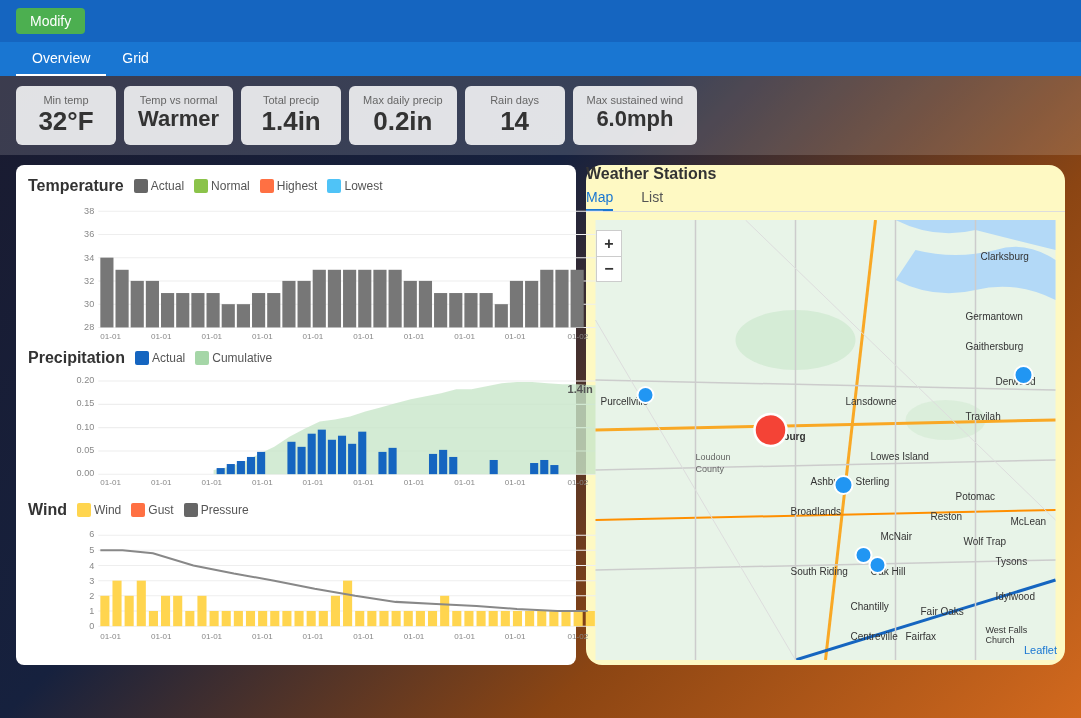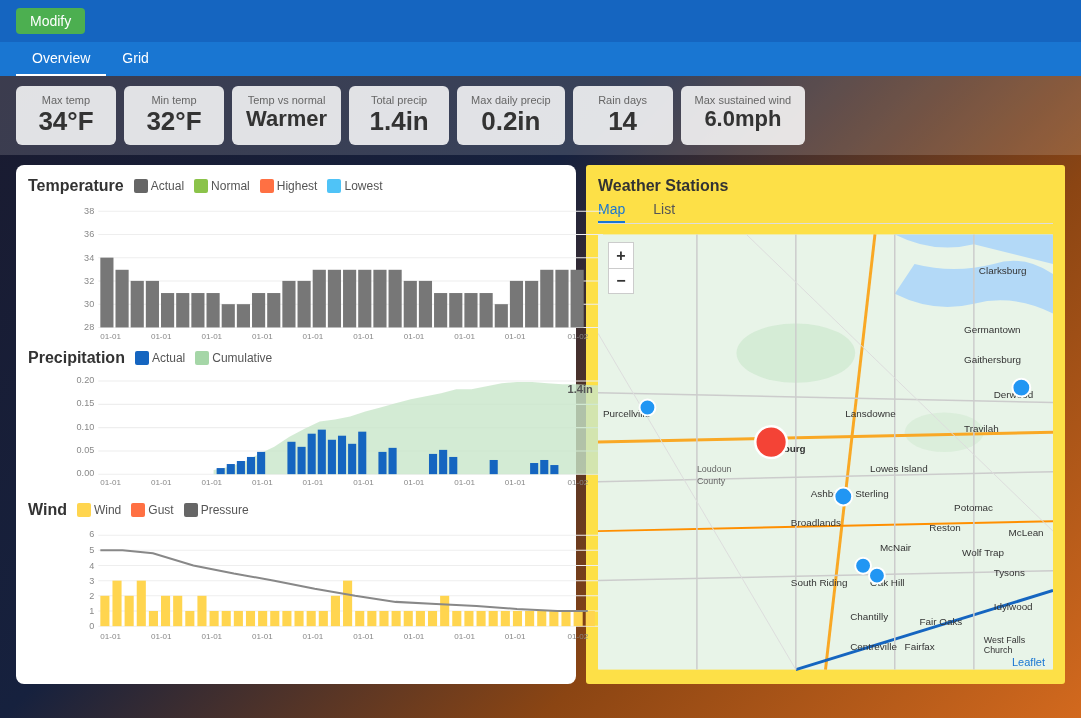--- a/index.html
+++ b/index.html
@@ -145,23 +145,22 @@
     .wind-chart {
       height: 120px;
     }
 
     svg.chart {
       width: 100%;
     }
 
     
     .map-panel {
-      background: #fde047;
-      border-radius: 3px;
-      padding: 12px;
+      background: #fef9c3;
+      border-radius: 16px;
       flex: 1;
     }
     .map-title {
       font-size: 16px;
       font-weight: bold;
       color: #333;
       margin-bottom: 6px;
     }
     .map-tabs {
       display: flex;
@@ -227,24 +226,20 @@
 <div class="header">
   <button class="modify-btn">Modify</button>
 </div>
 
 <div class="tabs">
   <div class="tab active">Overview</div>
   <div class="tab">Grid</div>
 </div>
 
 <div class="summary-bar">
-  <div class="summary-card">
-    <span class="label">Max temp</span>
-    <span class="value">34°F</span>
-  </div>
   <div class="summary-card">
     <span class="label">Min temp</span>
     <span class="value">32°F</span>
   </div>
   <div class="summary-card wide">
     <span class="label">Temp vs normal</span>
     <span class="value">Warmer</span>
   </div>
   <div class="summary-card">
     <span class="label">Total precip</span>

